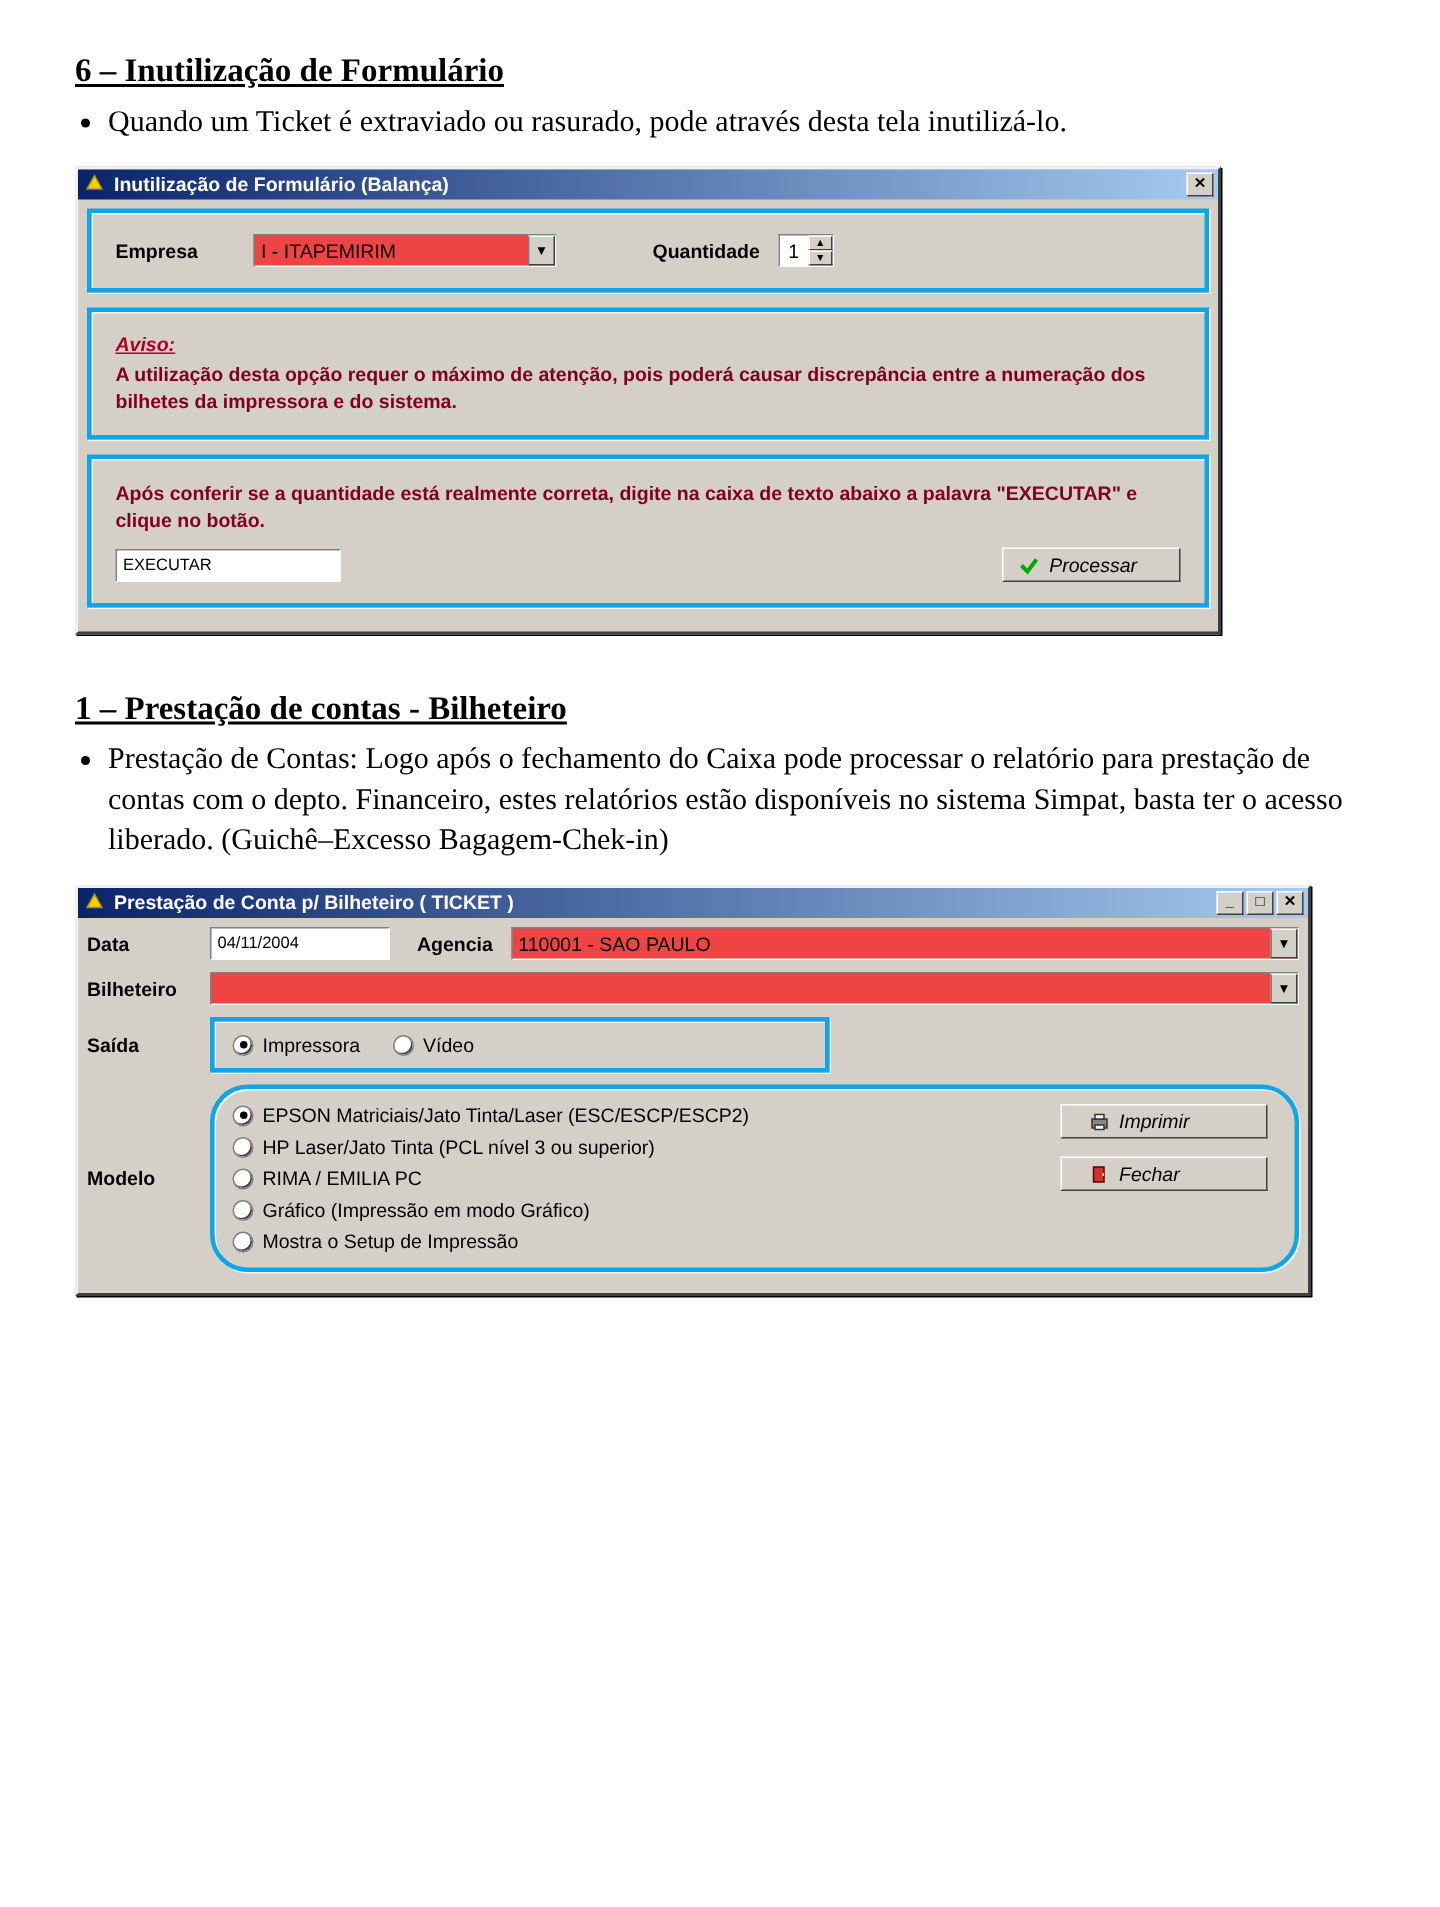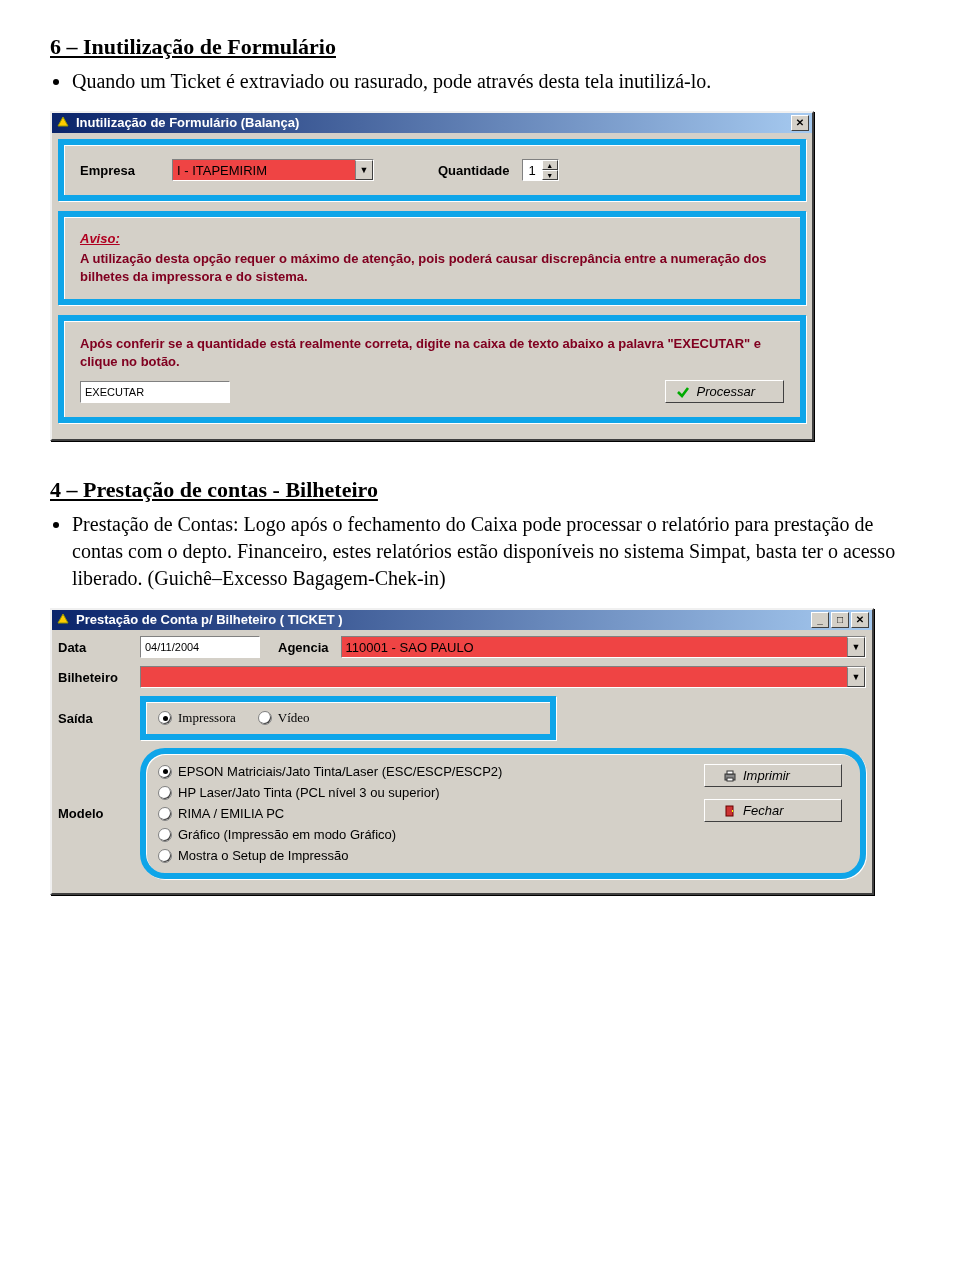--- a/index.html
+++ b/index.html
@@ -55,21 +55,21 @@
     width: 16px; height: 14px;
     background:#d4d0c8;
     border:1px solid #404040;
     border-top-color:#fff; border-left-color:#fff;
     display:flex; align-items:center; justify-content:center;
     font-size:10px; font-weight:bold; color:#000;
     line-height:1;
   }
   .win-inner { padding: 6px; }
   .groupbox {
-    border: 6px solid #0ea5e9;
+    border: 3px solid #0ea5e9;
     box-shadow: inset 1px 1px 0 #fff, 1px 1px 0 #fff;
     padding: 14px 16px;
     margin-bottom: 10px;
     position: relative;
   }
   .label {
     font-weight: bold;
     display:inline-block;
   }
   .row { display:flex; align-items:center; gap:12px; }
@@ -205,21 +205,21 @@
                 <path d="M2 7 L6 11 L12 3" stroke="#090" stroke-width="2.6" fill="none"></path>
               </svg>
           </span>
           <span>Processar</span>
         </div>
       </div>
     </div>
   </div>
 </div>
 
-<h2 class="section-heading">4 – Prestação de contas - Bilheteiro</h2>
+<h2 class="section-heading">1 – Prestação de contas - Bilheteiro</h2>
 <ul class="doc-list">
   <li>Prestação de Contas: Logo após o fechamento do Caixa pode processar o relatório para prestação de contas com o depto. Financeiro, estes relatórios estão disponíveis no sistema Simpat, basta ter o acesso liberado. (Guichê–Excesso Bagagem-Chek-in)</li>
 </ul>
 
 <div class="win win2">
   <div class="titlebar">
     <div class="titlebar-left">
       <span class="titlebar-icon">
         <svg width="14" height="14">
             <polygon points="7,1 12,10 2,10" fill="#ffcc00" stroke="#990"></polygon>
@@ -250,21 +250,21 @@
     <div class="row">
       <span class="label" style="width:70px">Bilheteiro</span>
       <div class="combo" style="flex:1">
         <span class="combo-val"></span>
         <span class="combo-btn">▼</span>
       </div>
     </div>
 
     <div class="row" style="align-items:center">
       <span class="label" style="width:70px">Saída</span>
-      <div class="groupbox radio-row" style="flex:0.55; margin-bottom:0;font-family:Liberation Serif, serif;">
+      <div class="groupbox radio-row" style="flex:0.55; margin-bottom:0;">
         <div class="radio-opt">
           <span class="radio-dot">
               <span class="inner"></span>
             </span>
           <span>Impressora</span>
         </div>
         <div class="radio-opt">
           <span class="radio-dot"></span>
           <span>Vídeo</span>
         </div>

